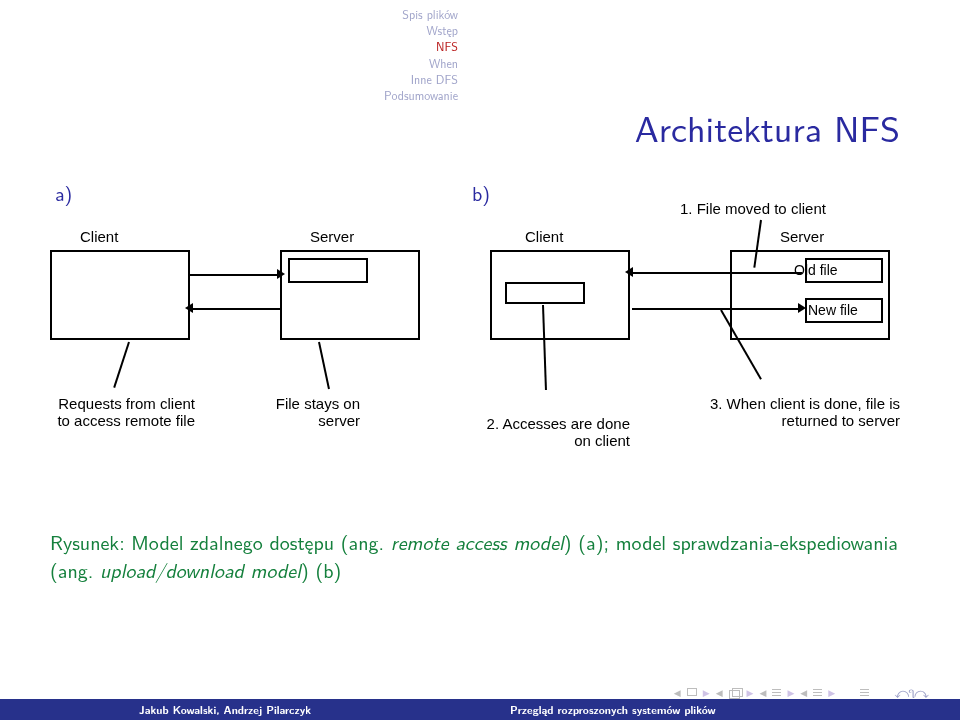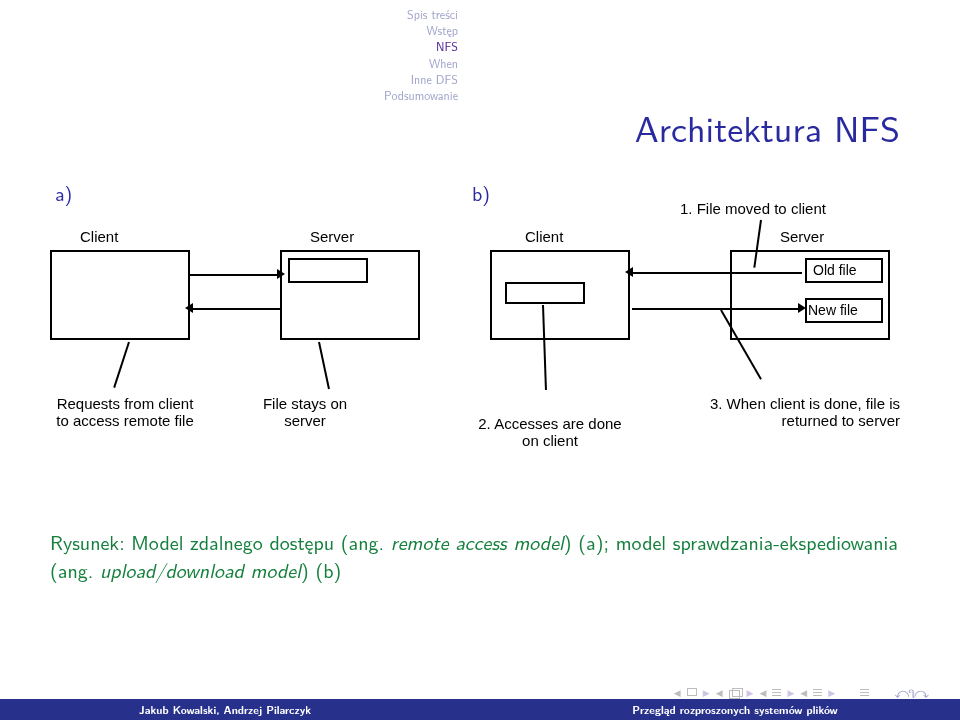--- a/index.html
+++ b/index.html
@@ -16,21 +16,21 @@
     position: absolute;
     left: 248px;
     top: 6px;
     width: 210px;
     text-align: right;
     font-size: 12px;
     line-height: 1.35;
     color: #2a2aa0;
   }
   .nav-block .muted { color: #9fa3c9; }
-  .nav-block .active { color: #4c1d95; font-weight: normal; }
+  .nav-block .active { color: #b91c1c; font-weight: normal; }
   h1.title {
     position: absolute;
     right: 60px;
     top: 100px;
     font-size: 36px;
     font-weight: 400;
     color: #2a2aa0;
   }
   .labels-ab {
     position: absolute;
@@ -52,21 +52,21 @@
     height: 280px;
     font-family: Helvetica, Arial, sans-serif;
     font-size: 15px;
     color: #000;
   }
   .box {
     position: absolute;
     border: 2px solid #000;
     background: #fff;
   }
-  .lbl { position: absolute; font-size: 15px; text-align: center; }
+  .lbl { position: absolute; font-size: 15px; text-align: right; }
 
   
   .a-client { left: 10px; top: 50px; width: 140px; height: 90px; }
   .a-server { left: 240px; top: 50px; width: 140px; height: 90px; }
   .a-server-inner { left: 248px; top: 58px; width: 80px; height: 25px; }
   .a-client-lbl { left: 40px; top: 28px; }
   .a-server-lbl { left: 270px; top: 28px; }
 
   .a-line1 { position: absolute; left: 150px; top: 74px; width: 90px; height: 0; border-top: 2px solid #000; }
   .a-line2 { position: absolute; left: 150px; top: 108px; width: 90px; height: 0; border-top: 2px solid #000; }
@@ -96,21 +96,21 @@
 
   .b-lbl-1 { left: 640px; top: 0px; width: 200px; }
   .b-lbl-2 { left: 430px; top: 195px; width: 160px; margin-top: 20px; }
   .b-lbl-3 { left: 640px; top: 195px; width: 220px; }
 
   .b-lead-1 { position: absolute; left: 720px; top: 20px; width: 0; height: 48px; border-left: 2px solid #000; transform-origin: top; transform: rotate(8deg); }
   .b-lead-2 { position: absolute; left: 502px; top: 105px; width: 0; height: 85px; border-left: 2px solid #000; transform-origin: top; transform: rotate(-2deg); }
   .b-lead-3 { position: absolute; left: 680px; top: 110px; width: 0; height: 80px; border-left: 2px solid #000; transform-origin: top; transform: rotate(-30deg); }
 
   .old-txt, .new-txt { position: absolute; font-size: 14px; }
-  .old-txt { left: 773px; top: 62px; }
+  .old-txt { left: 754px; top: 62px; }
   .new-txt { left: 768px; top: 102px; }
 
   
   .caption {
     position: absolute;
     left: 50px;
     top: 528px;
     width: 860px;
     font-size: 20px;
     color: #15803d;
@@ -149,27 +149,27 @@
     left: 0;
     width: 100%;
     background: #27318b;
     color: #fff;
     font-size: 11px;
     font-weight: bold;
     padding: 3px 0;
     display: flex;
   }
   .footer-line .left { width: 50%; text-align: center; padding-right: 30px; }
-  .footer-line .right { width: 50%; text-align: center; padding-left: 30px; }
+  .footer-line .right { width: 50%; text-align: left; padding-left: 30px; }
 </style>
 </head>
 <body>
 
 <div class="nav-block">
-  <div class="muted">Spis treści</div>
+  <div class="muted">Spis plików</div>
   <div class="muted">Wstęp</div>
   <div class="active">NFS</div>
   <div class="muted">When</div>
   <div class="muted">Inne DFS</div>
   <div class="muted">Podsumowanie</div>
 </div>
 
 <h1 class="title">Architektura NFS</h1>
 
 <div class="labels-ab">

